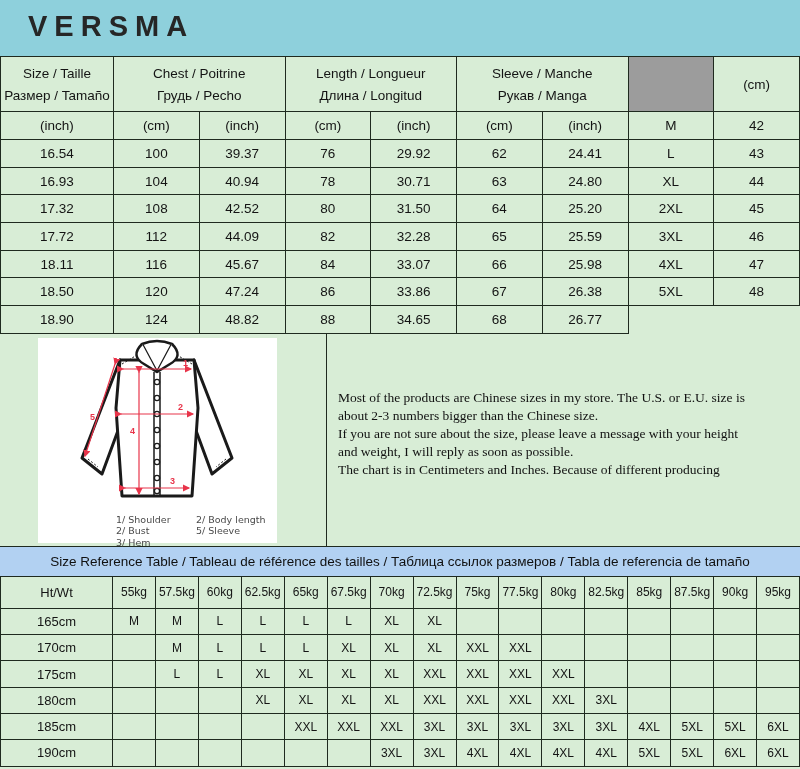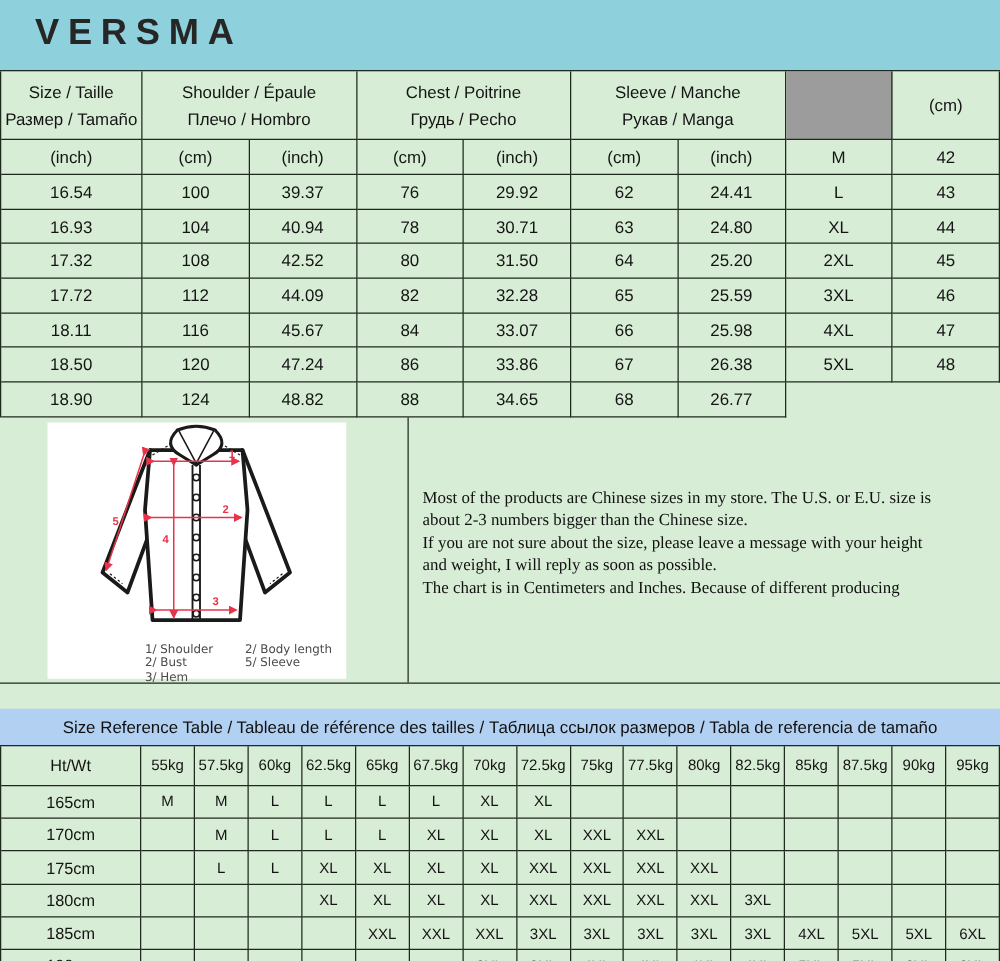--- a/index.html
+++ b/index.html
@@ -36,21 +36,21 @@
 
   
   .middle{height:213px;position:relative;border-bottom:1px solid var(--c-grid);}
   .diagram-cell{position:absolute;left:0;top:0;width:327px;height:100%;border-right:1px solid var(--c-grid);}
   .diagram-box{position:absolute;left:38px;top:4px;width:239px;height:205px;background:#ffffff;}
   .notes-cell{position:absolute;left:328px;top:0;right:0;height:100%;padding:55px 10px 0 10px;}
   .notes-cell .line{font-size:13.5px;line-height:18px;text-align:left;color:#111;font-family:Liberation Serif, serif;}
 
   
   .ref-band{height:30px;background:var(--c-ref-band);border-bottom:1px solid var(--c-grid);
-    display:flex;align-items:center;justify-content:center;font-size:13.5px;color:#101010;margin-top:20px;}
+    display:flex;align-items:center;justify-content:center;font-size:13.5px;color:#101010;}
 
   
   .ref-table{display:grid;grid-template-columns:112px repeat(16,1fr);
     grid-template-rows:32px;grid-auto-rows:26.3px;border-left:1px solid var(--c-grid);}
   .ref-table .cell{border-right:1px solid var(--c-grid);border-bottom:1px solid var(--c-grid);
     display:flex;align-items:center;justify-content:center;font-size:12px;text-align:center;}
   .ref-table .hw{font-size:13px;}
 
   
   .legend{position:absolute;left:78px;top:176px;font-size:9.5px;color:#4a4a4a;font-family:"DejaVu Sans", sans-serif;}
@@ -65,26 +65,26 @@
   <div class="top-band">
     <div class="brand">VERSMA</div>
   </div>
 
   <div class="size-table">
     <div class="cell hsize">
       <span>Size / Taille</span>
       <span>Размер / Tamaño</span>
     </div>
     <div class="cell hgroup">
-      <span>Shoulder / Épaule</span>
-      <span>Плечо / Hombro</span>
+      <span>Chest / Poitrine</span>
+      <span>Грудь / Pecho</span>
     </div>
     <div class="cell hgroup">
-      <span>Chest / Poitrine</span>
-      <span>Грудь / Pecho</span>
+      <span>Length / Longueur</span>
+      <span>Длина / Longitud</span>
     </div>
     <div class="cell hgroup">
       <span>Sleeve / Manche</span>
       <span>Рукав / Manga</span>
     </div>
 
     <div class="cell gray"></div>
     <div class="cell">(cm)</div>
     <div class="cell">(inch)</div>
     <div class="cell">(cm)</div>

